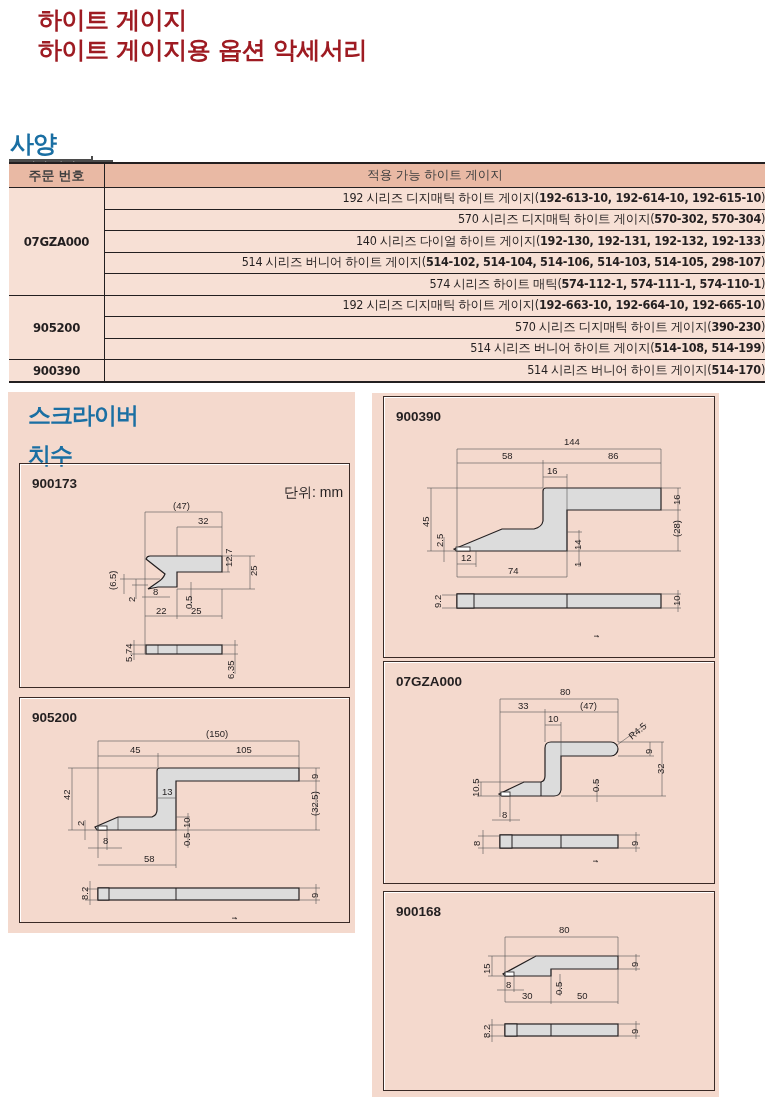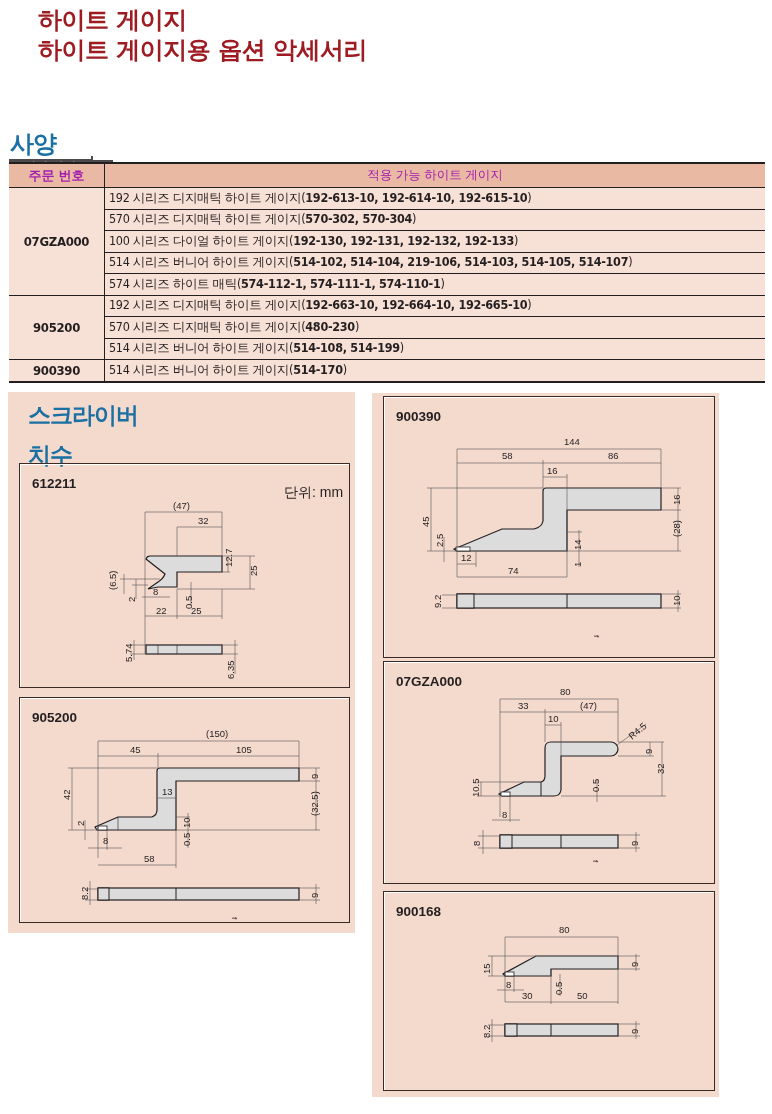--- a/index.html
+++ b/index.html
@@ -8,23 +8,23 @@
   .title { position:absolute; left:10px; font-weight:bold; font-size:24px; line-height:28px; color:#9e1b22; letter-spacing:-0.5px; font-family:"DejaVu Sans", sans-serif;margin-left:28px; }
   .title.t1 { top:6px; }
   .title.t2 { top:36px;text-align:center; }
   .section-title { position:absolute; left:10px; top:108px; font-size:24px; font-weight:bold; color:#1a6fa3; font-family:"DejaVu Sans", sans-serif; letter-spacing:-1px;margin-top:20px; }
   .badge-wrap { position:absolute; left:9px; top:143px; height:17px; width:95px; }
   .badge { position:absolute; left:0; top:16px; width:82px; height:17px; background:#4b4b4b; color:#fff; font-weight:bold; font-size:12px; line-height:17px; text-align:center; font-family:"DejaVu Sans", sans-serif; }
   .badge-tail { position:absolute; left:82px; top:13px; width:20px; height:3px; border-bottom:2px solid #4b4b4b; border-left:2px solid #4b4b4b; height:4px;}
 
   table.spec { position:absolute; left:9px; top:162px; width:756px; border-collapse:collapse; font-size:12.5px; font-family:"DejaVu Sans Condensed","DejaVu Sans", sans-serif; }
   table.spec { border-top:2px solid #231f20; border-bottom:2px solid #231f20; }
-  table.spec th { background:#e9b9a4; height:21px; font-weight:normal; color:#a21caf; border-bottom:1px solid #231f20; }
+  table.spec th { background:#e9b9a4; height:21px; font-weight:normal; color:#404040; border-bottom:1px solid #231f20; }
   table.spec th.col1 { font-weight:bold; width:93px; border-right:1px solid #231f20; font-size:13px; }
-  table.spec td { background:#f7e0d5; height:20.5px; padding:0 0 0 4px; border-bottom:1px solid #231f20; white-space:nowrap; letter-spacing:-0.3px; }
+  table.spec td { background:#f7e0d5; height:20.5px; padding:0 0 0 4px; border-bottom:1px solid #231f20; white-space:nowrap; letter-spacing:-0.3px;text-align:right; }
   table.spec td.code { text-align:center; font-weight:bold; border-right:1px solid #231f20; padding:0; font-size:13px; }
   table.spec tr.group-end td { border-bottom:1.5px solid #231f20; }
   .num { font-weight:bold; }
 
   .panel { position:absolute; background:#f4d9cd; }
   .panel.left { left:8px; top:392px; width:347px; height:541px; }
   .panel.right { left:372px; top:393px; width:347px; height:704px; }
   .panel-title { position:absolute; left:12px; font-size:23px; font-weight:bold; color:#1a6fa3; font-family:"DejaVu Sans", sans-serif; letter-spacing:-1px;margin-left:8px; }
   .box { position:absolute; border:1.5px solid #3a2a26; box-shadow: 1px 1px 0 #fff inset; }
   .box-label { position:absolute; left:12px; top:12px; font-weight:bold; font-size:13.5px; font-family:"Liberation Sans", sans-serif; }
@@ -56,51 +56,51 @@
   </thead>
   <tbody>
     <tr>
       <td class="code" rowspan="5">07GZA000</td>
       <td><span>192 시리즈 디지매틱 하이트 게이지(</span><span class="num">192-613-10, 192-614-10, 192-615-10</span><span>)</span></td>
     </tr>
     <tr>
       <td><span>570 시리즈 디지매틱 하이트 게이지(</span><span class="num">570-302, 570-304</span><span>)</span></td>
     </tr>
     <tr>
-      <td><span>100 시리즈 다이얼 하이트 게이지(</span><span class="num">192-130, 192-131, 192-132, 192-133</span><span>)</span></td>
-    </tr>
-    <tr>
-      <td><span>514 시리즈 버니어 하이트 게이지(</span><span class="num">514-102, 514-104, 219-106, 514-103, 514-105, 514-107</span><span>)</span></td>
+      <td><span>140 시리즈 다이얼 하이트 게이지(</span><span class="num">192-130, 192-131, 192-132, 192-133</span><span>)</span></td>
+    </tr>
+    <tr>
+      <td><span>514 시리즈 버니어 하이트 게이지(</span><span class="num">514-102, 514-104, 514-106, 514-103, 514-105, 298-107</span><span>)</span></td>
     </tr>
     <tr class="group-end">
       <td><span>574 시리즈 하이트 매틱(</span><span class="num">574-112-1, 574-111-1, 574-110-1</span><span>)</span></td>
     </tr>
     <tr>
       <td class="code" rowspan="3" style="border-bottom:1.5px solid #231f20">905200</td>
       <td><span>192 시리즈 디지매틱 하이트 게이지(</span><span class="num">192-663-10, 192-664-10, 192-665-10</span><span>)</span></td>
     </tr>
     <tr>
-      <td><span>570 시리즈 디지매틱 하이트 게이지(</span><span class="num">480-230</span><span>)</span></td>
+      <td><span>570 시리즈 디지매틱 하이트 게이지(</span><span class="num">390-230</span><span>)</span></td>
     </tr>
     <tr class="group-end">
       <td><span>514 시리즈 버니어 하이트 게이지(</span><span class="num">514-108, 514-199</span><span>)</span></td>
     </tr>
     <tr>
       <td class="code" style="border-bottom:none">900390</td>
       <td style="border-bottom:none"><span>514 시리즈 버니어 하이트 게이지(</span><span class="num">514-170</span><span>)</span></td>
     </tr>
   </tbody>
 </table>
 
 <div class="panel left">
   <div class="panel-title" style="top:8px">스크라이버</div>
   <div class="panel-title" style="top:48px">치수</div>
 
   <div class="box" style="left:11px; top:71px; width:329px; height:223px;">
-    <div class="box-label">612211</div>
+    <div class="box-label">900173</div>
     <div class="unit" style="left:264px; top:20px;">단위: mm</div>
     <svg width="329" height="223">
 
       <path class="part" d="M126 95 Q127 92 130 92 L202 92 L202 108 L157 108 L157 123 L138 123 L128 125 L138 118 Q143 115 145 110 Z"></path>
 
       <line class="dim" x1="125" y1="48" x2="202" y2="48"></line>
       <line class="dim" x1="125" y1="48" x2="125" y2="190"></line>
       <line class="dim" x1="202" y1="48" x2="202" y2="92"></line>
       <text x="153" y="45">(47)</text>
       <line class="dim" x1="157" y1="63" x2="202" y2="63"></line>

